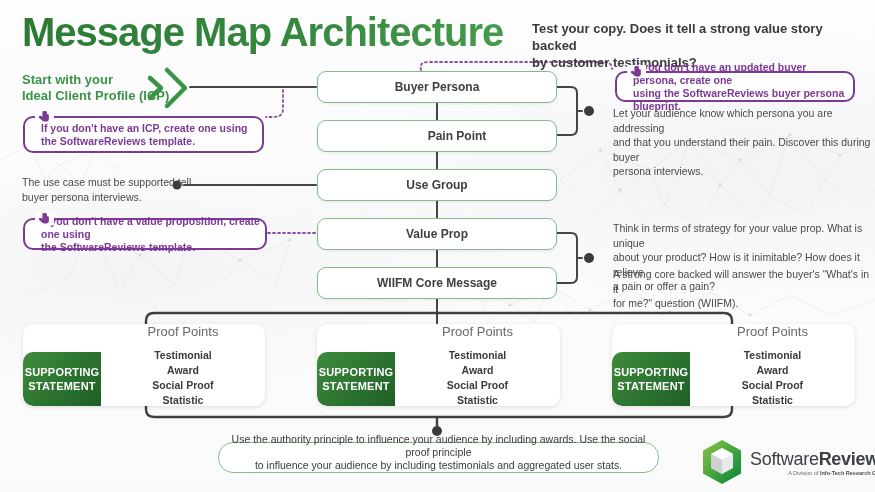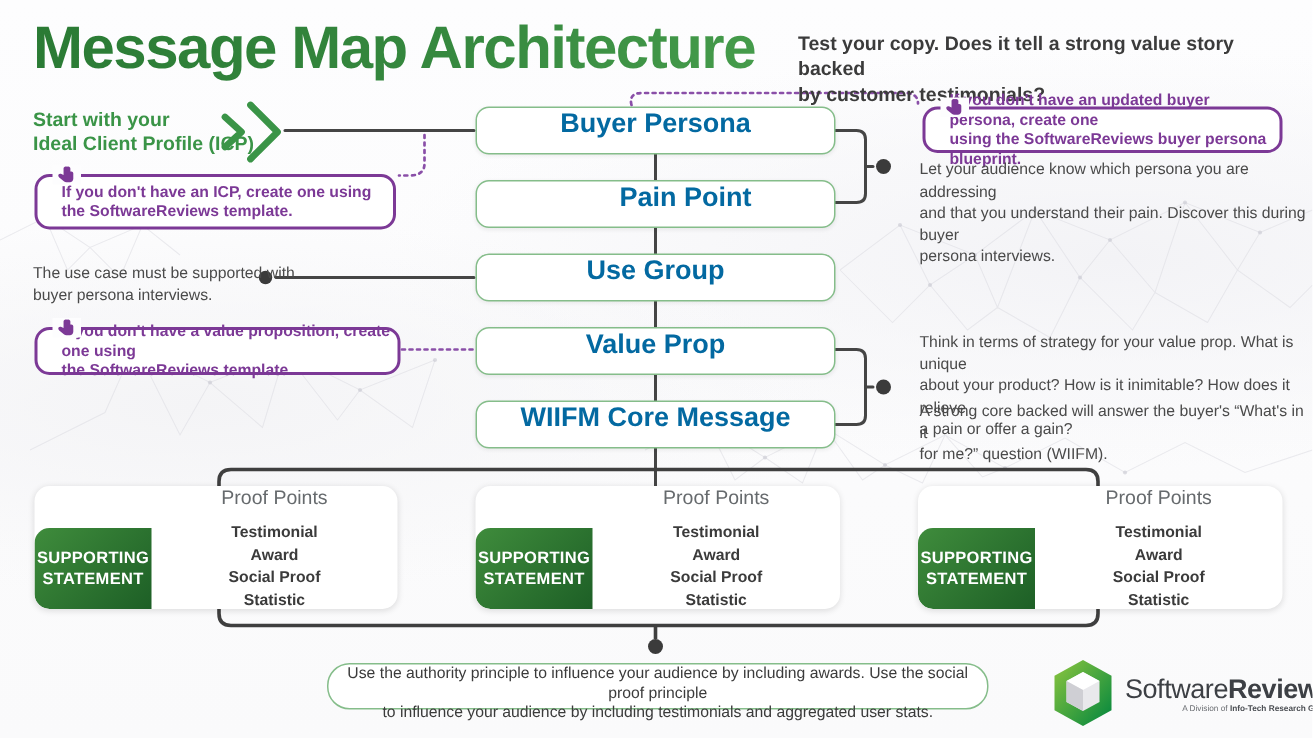--- a/index.html
+++ b/index.html
@@ -26,22 +26,22 @@
     font-size:40px; font-weight:800; letter-spacing:-1px;
     background:linear-gradient(120deg,#2a7a34 0%, #36893f 55%, #49a04e 100%);
     -webkit-background-clip:text; background-clip:text; color:transparent;
   }
   .heading{ left:532px; top:20px; width:320px; font-size:13px; font-weight:700; color:#3b3b3b; line-height:17px; }
   .start-label{ left:22px; top:72px; width:180px; font-size:13px; font-weight:700; color:#3a9447; line-height:16px; }
 
   .flow-box{
     left:317px; width:240px; height:32px;
     background:#ffffff; border:1.5px solid #85bd8a; border-radius:9px;
-    display:flex; align-items:flex-start; justify-content:center;
-    font-size:18px; font-weight:700; color:#0369a1;
+    display:flex; align-items:center; justify-content:center;
+    font-size:12px; font-weight:700; color:#404040;
     box-shadow:0 1px 3px rgba(0,0,0,.07);
   }
 
   .callout{
     background:#ffffff; border:2px solid #7c3996; border-radius:10px;
     display:flex; align-items:center;
     font-size:10.5px; font-weight:700; color:#7c3996; line-height:13px;
     padding-left:16px;
   }
   .hand{ position:absolute; left:10px; top:-8px; background:#fdfdfe; padding:0 3px; line-height:0; }
@@ -61,21 +61,21 @@
     line-height:14px; padding:0 8px; border-radius:10px 0 0 10px;margin-top:28px;
   }
   .card .proof{ flex:1; display:flex; flex-direction:column; align-items:center; justify-content:center; padding-top:1px; }
   .proof-header{ font-size:13px; color:#666a6d; }
   .proof-divider{ width:92px; height:1px; background:#d8d8d8; margin:5px 0 4px; }
   .proof-item{ font-size:10.5px; font-weight:700; color:#3b3b3b; line-height:15px; }
 
   .bottom-box{
     left:218px; top:442px; width:441px; height:31px;
     background:#ffffff; border:1.5px solid #85bd8a; border-radius:15px;
-    display:flex; flex-direction:column; align-items:center; justify-content:space-between;
+    display:flex; flex-direction:column; align-items:center; justify-content:flex-end;
     font-size:10.5px; color:#3b3b3b; line-height:13px; text-align:center;
   }
 
   .logo{ left:700px; top:438px; display:flex; align-items:center; }
   .logo-text{ margin-left:6px; }
   .logo-name{ font-size:18px; color:#3d4045; letter-spacing:-.3px; line-height:20px; }
   .logo-name .bold{ font-weight:700; }
   .logo-tagline{ font-size:5.5px; color:#6a6d72; text-align:right; margin-top:1px; }
   .logo-tagline .bold{ font-weight:700; color:#4a4d52; }
 </style>
@@ -208,21 +208,21 @@
           <path fill="#7c3996" d="M6.2 1c-.9 0-1.5.7-1.5 1.6v4.6L3.2 6.4c-.8-.4-1.7-.2-2.1.5-.4.7-.1 1.6.5 2.1l3.3 2.7c.5.4 1.2.6 1.9.6h2.4c1.4 0 2.5-1.1 2.5-2.5V6c0-.8-.6-1.4-1.4-1.4h-.7V2.6c0-.9-.6-1.6-1.5-1.6-.3 0-.6.1-.9.3-.3-.2-.6-.3-1-.3z"></path>
         </svg>
     </span>
     <div>
       <div>If you don't have a value proposition, create one using</div>
       <div>the SoftwareReviews template.</div>
     </div>
   </div>
 
   <div class="el note" style="left:22px; top:175px;">
-    <div>The use case must be supported with</div>
+    <div>The use case must be supported tell</div>
     <div>buyer persona interviews.</div>
   </div>
 
   <div class="el note" style="left:613px; top:106px;">
     <div>Let your audience know which persona you are addressing</div>
     <div>and that you understand their pain. Discover this during buyer</div>
     <div>persona interviews.</div>
   </div>
 
   <div class="el note" style="left:613px; top:221px;">

